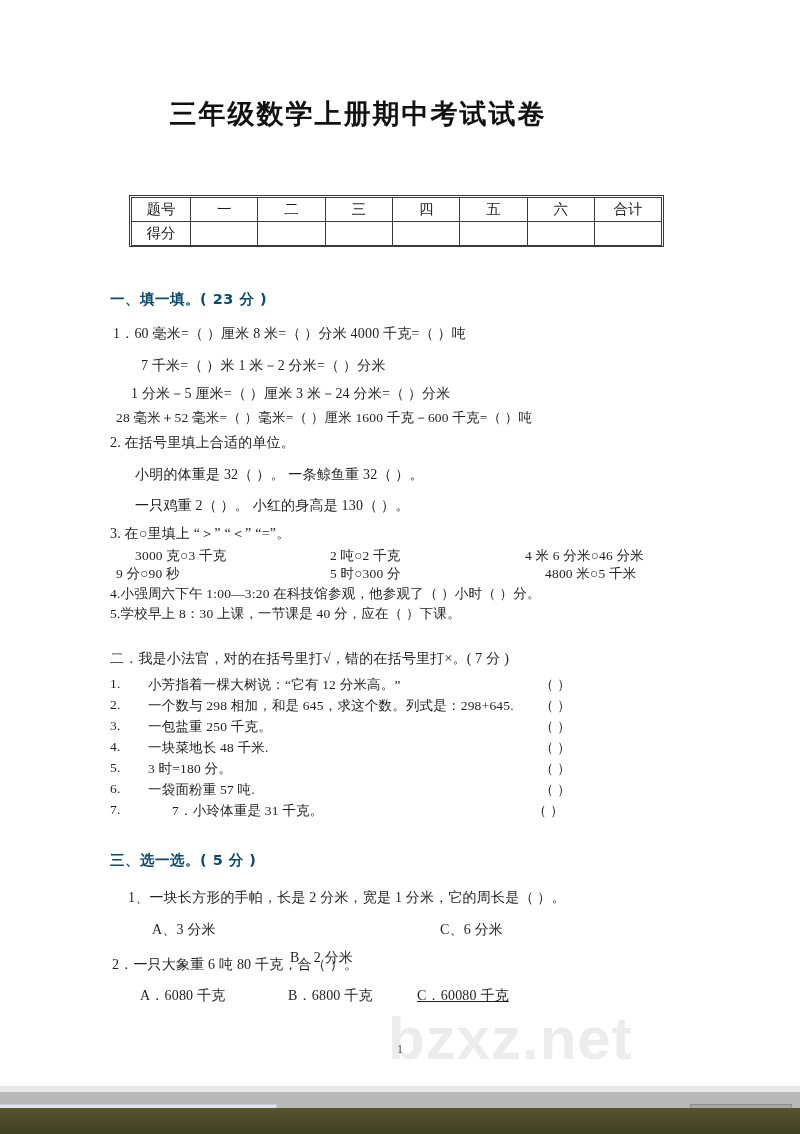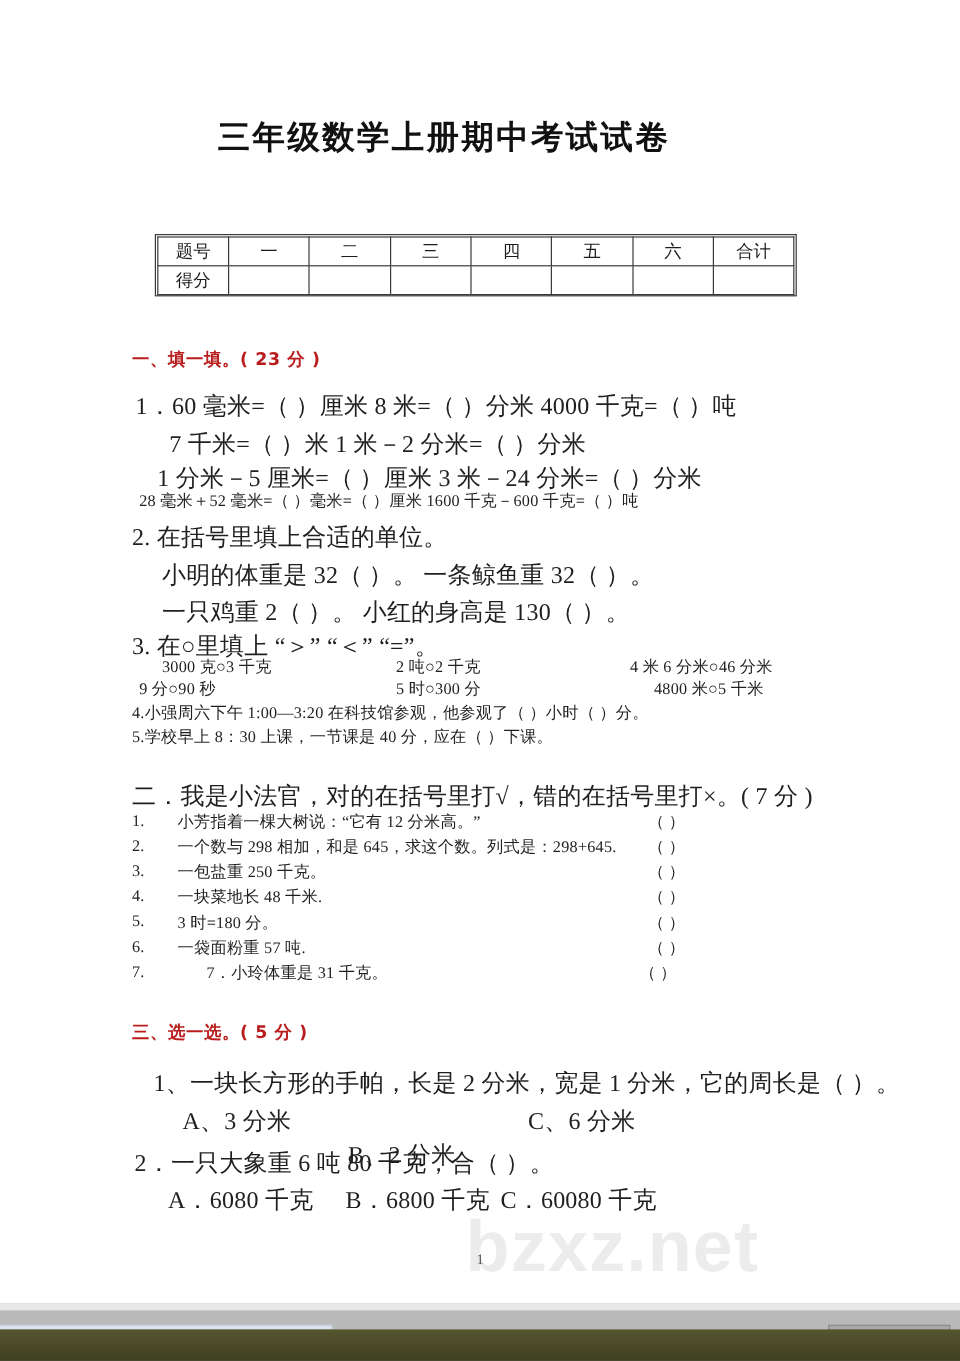--- a/index.html
+++ b/index.html
@@ -37,21 +37,21 @@
     font-size: 60px;
     letter-spacing: 1px;
     color: #ececec;
     user-select: none;
     white-space: nowrap;
   }
 
   
   #doc-title {
     position: absolute;
-    left: 12px;
+    left: 0;
     top: 96px;
     width: 716px;
     text-align: center;
     font-family: "DejaVu Sans", "Liberation Sans", sans-serif;
     font-weight: bold;
     font-size: 27px;
     letter-spacing: 2px;
     color: #111111;
   }
 
@@ -86,31 +86,31 @@
     width: 533px; height: 50px;
     border: 1px solid #3a3a3a;
     pointer-events: none;
   }
 
   
   .ln {
     position: absolute;
     white-space: nowrap;
     font-family: "Liberation Serif", "DejaVu Serif", serif;
-    font-size: 20px;
+    font-size: 14px;
     color: #1f1f1f;
     letter-spacing: 0.2px;
   }
   .sec-head {
     position: absolute;
     white-space: nowrap;
     font-family: "DejaVu Sans", "Liberation Sans", sans-serif;
     font-weight: bold;
     font-size: 14.5px;
-    color: #b91c1c;
+    color: #0c4a6e;
     letter-spacing: 0.5px;
   }
   .small { font-size: 13.5px; }
 
   
   #page-number {
     position: absolute;
     left: 0;
     top: 1042px;
     width: 800px;
@@ -261,21 +261,21 @@
   <div class="sec-head" style="left:110px; top:851px;">三、选一选。( 5 分 )</div>
 
   <div class="ln" style="left:128px; top:889px;">1、一块长方形的手帕，长是 2 分米，宽是 1 分米，它的周长是（        ）。</div>
   <div class="ln" style="left:152px; top:921px;">A、3 分米</div>
   <div class="ln" style="left:290px; top:949px;">B、2 分米</div>
   <div class="ln" style="left:440px; top:921px;">C、6 分米</div>
 
   <div class="ln" style="left:112px; top:956px;">2．一只大象重 6 吨 80 千克，合（       ）。</div>
   <div class="ln" style="left:140px; top:987px;">A．6080 千克</div>
   <div class="ln" style="left:288px; top:987px;">B．6800 千克</div>
-  <div class="ln" style="left:417px; top:987px;">C．60080 千克</div>
+  <div class="ln" style="left:417px; top:987px;text-decoration:underline;">C．60080 千克</div>
 
   <div id="page-number">1</div>
 </div>
 
 <div id="chrome-gray"></div>
 <div id="chrome-gray-2"></div>
 <div id="scrollbar-thumb" style="left:690px; width:100px;"></div>
 <div id="status-bar">tps://www.doc88.com/p-23573496111467.html?s=rel&amp;id=6</div>
 <div id="desktop-strip"></div>
 

